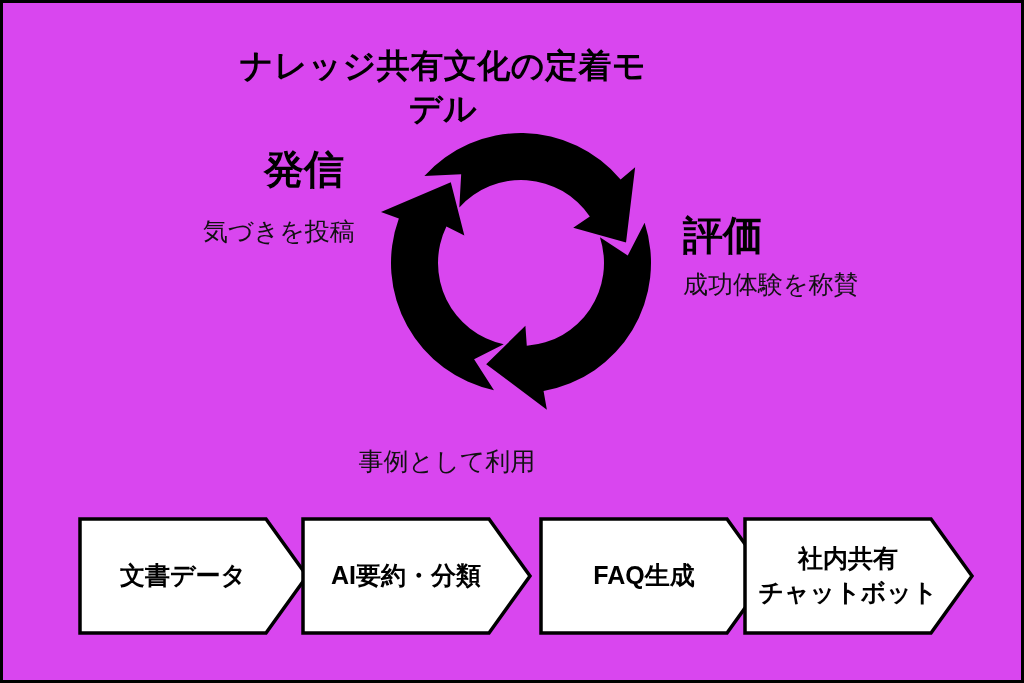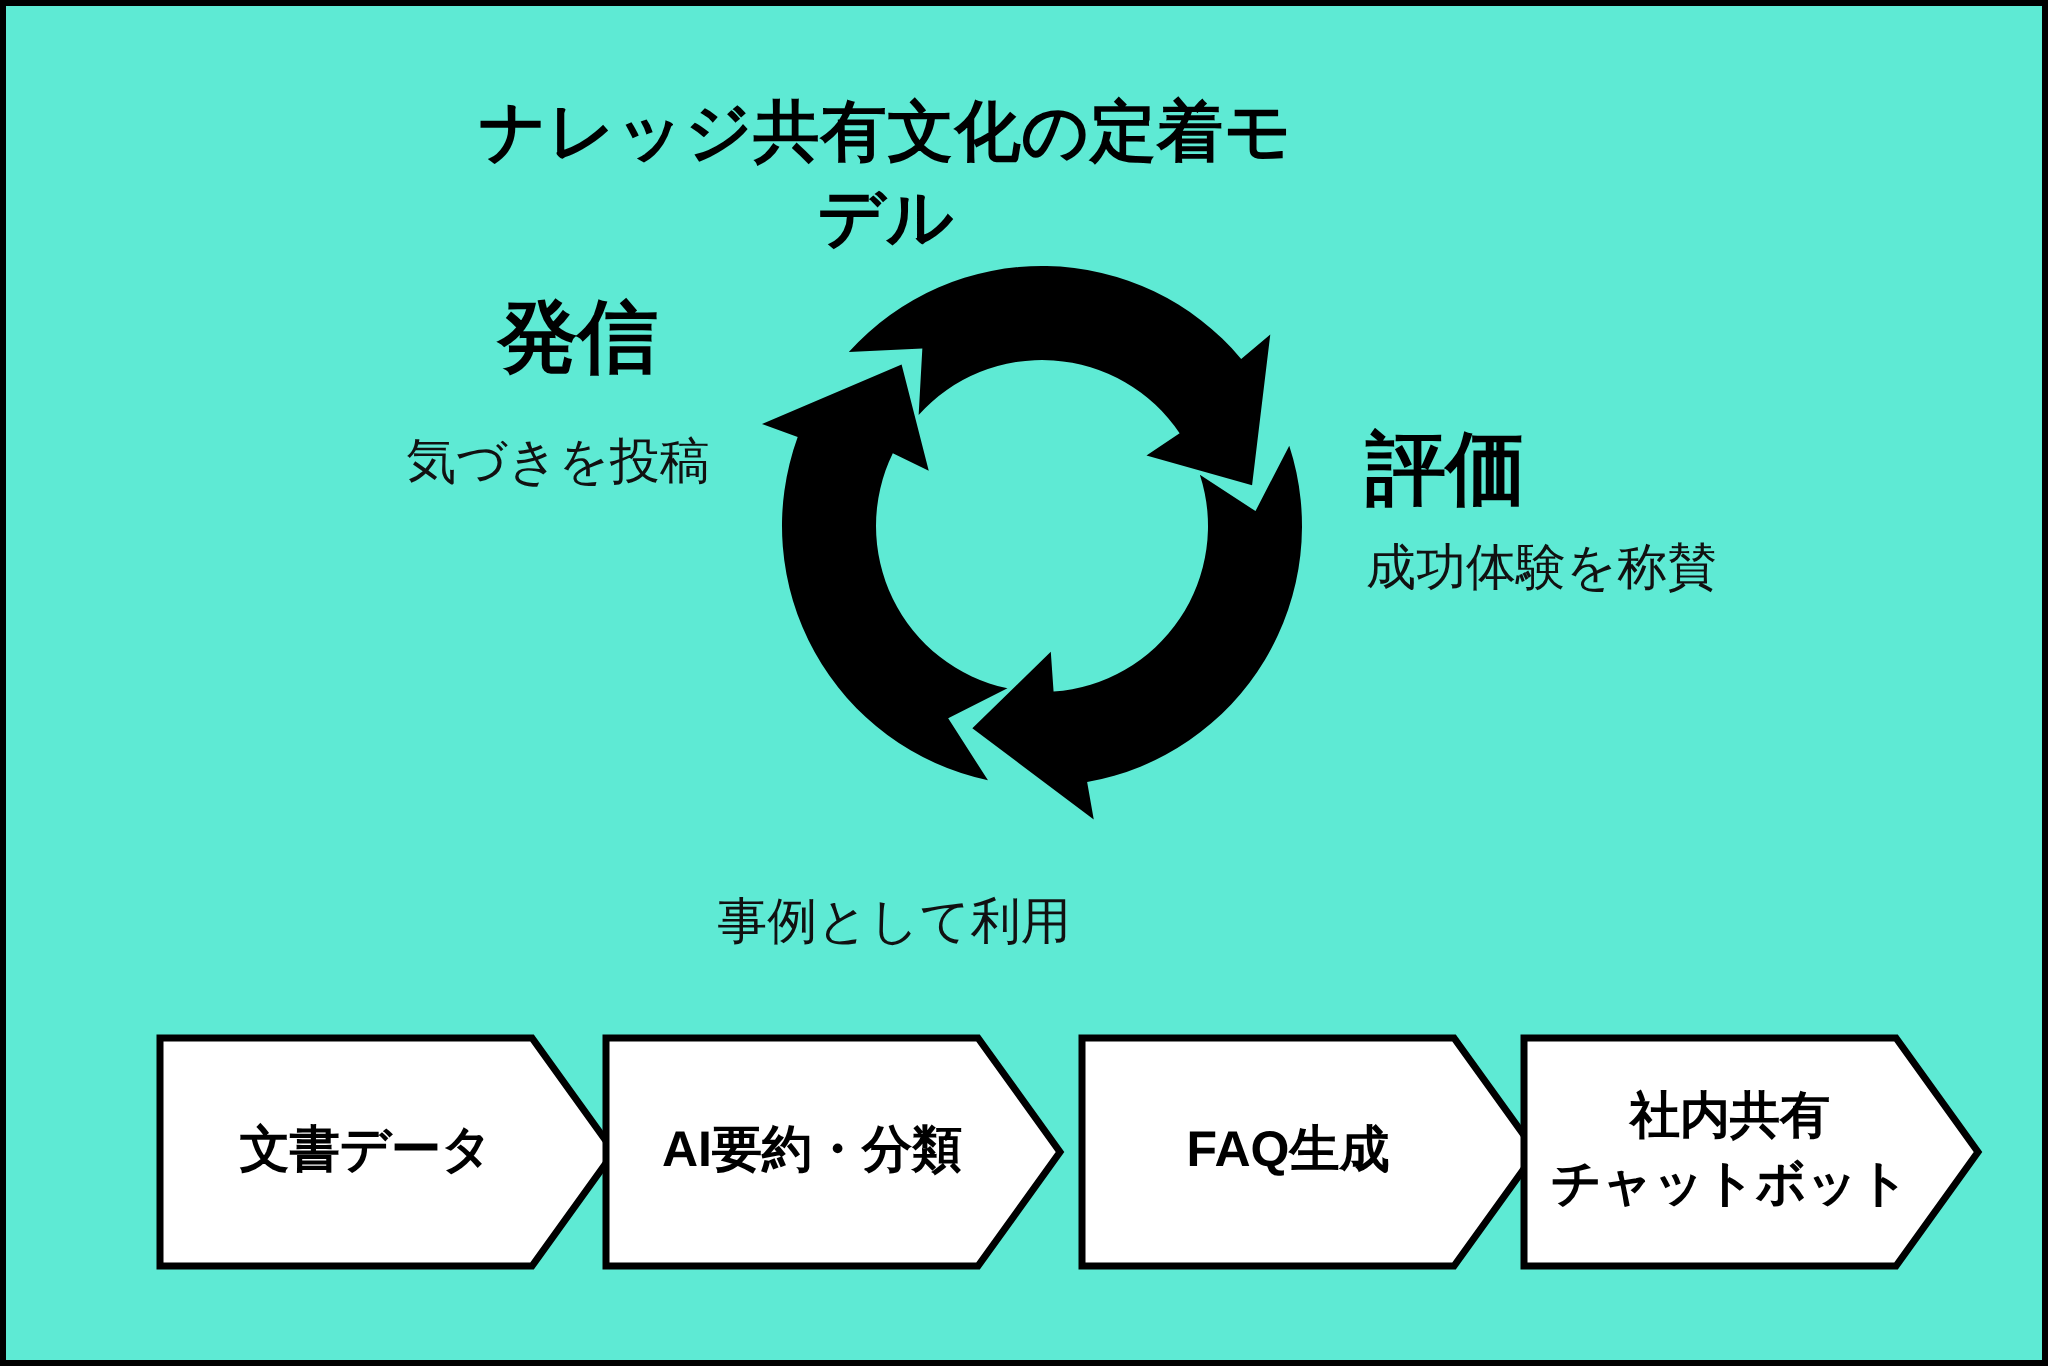--- a/index.html
+++ b/index.html
@@ -5,21 +5,21 @@
   * { margin: 0; padding: 0; box-sizing: border-box; }
   html, body { background: #ffffff; }
   body {
     font-family: "Liberation Sans", "DejaVu Sans", sans-serif;
     width: 1024px; height: 683px;
     position: relative;
   }
   .canvas {
     position: absolute; left: 0; top: 0;
     width: 1024px; height: 683px;
-    background: #5eead4;
+    background: #d946ef;
     border: 3px solid #000000;
     overflow: hidden;
   }
   .title {
     position: absolute; left: 220px; top: 42px; width: 440px;
     text-align: center;
     font-size: 33px; font-weight: 700; color: #000;
     letter-spacing: 0.5px;
     line-height: 1.3;
   }
@@ -31,33 +31,33 @@
     position: absolute;
     font-size: 40px; font-weight: 700; color: #000;
     line-height: 1.2;
   }
   .node-sub {
     position: absolute;
     font-size: 25px; font-weight: 400; color: #111;
     line-height: 1.3;
   }
   .nt-center { text-align: center; }
-  .node-title.n0 { left: 186px; top: 142px; width: 200px; }
+  .node-title.n0 { left: 201px; top: 142px; width: 200px; }
   .node-sub.n0   { left: 126px; top: 200px; width: 300px; margin-top: 12px; }
   .node-title.n1 { left: 680px; top: 208px; text-align: center; }
   .node-sub.n1   { left: 680px; top: 265px; }
   .node-title.n2 { left: 343px; top: 402px; width: 200px; }
   .node-sub.n2   { left: 294px; top: 442px; width: 300px; }
 
   .flow { position: absolute; left: 0; top: 514px; width: 1024px; height: 118px; }
   .step { position: absolute; top: 0; width: 232px; height: 118px; }
   .step.s0 { left: 62px; margin-left: 13px; }
   .step.s1 { left: 298px; }
   .step.s2 { left: 536px; }
-  .step.s3 { left: 757px; }
+  .step.s3 { left: 740px; }
   .chev-svg { position: absolute; left: 0; top: 0; width: 232px; height: 118px; }
   .chev-label {
     position: absolute; left: 0; top: 0; width: 210px; height: 118px;
     display: flex; align-items: center; justify-content: center;
     text-align: center;
     font-size: 25px; font-weight: 700; color: #000;
     line-height: 1.35;
     white-space: pre-line;
   }
 </style>

